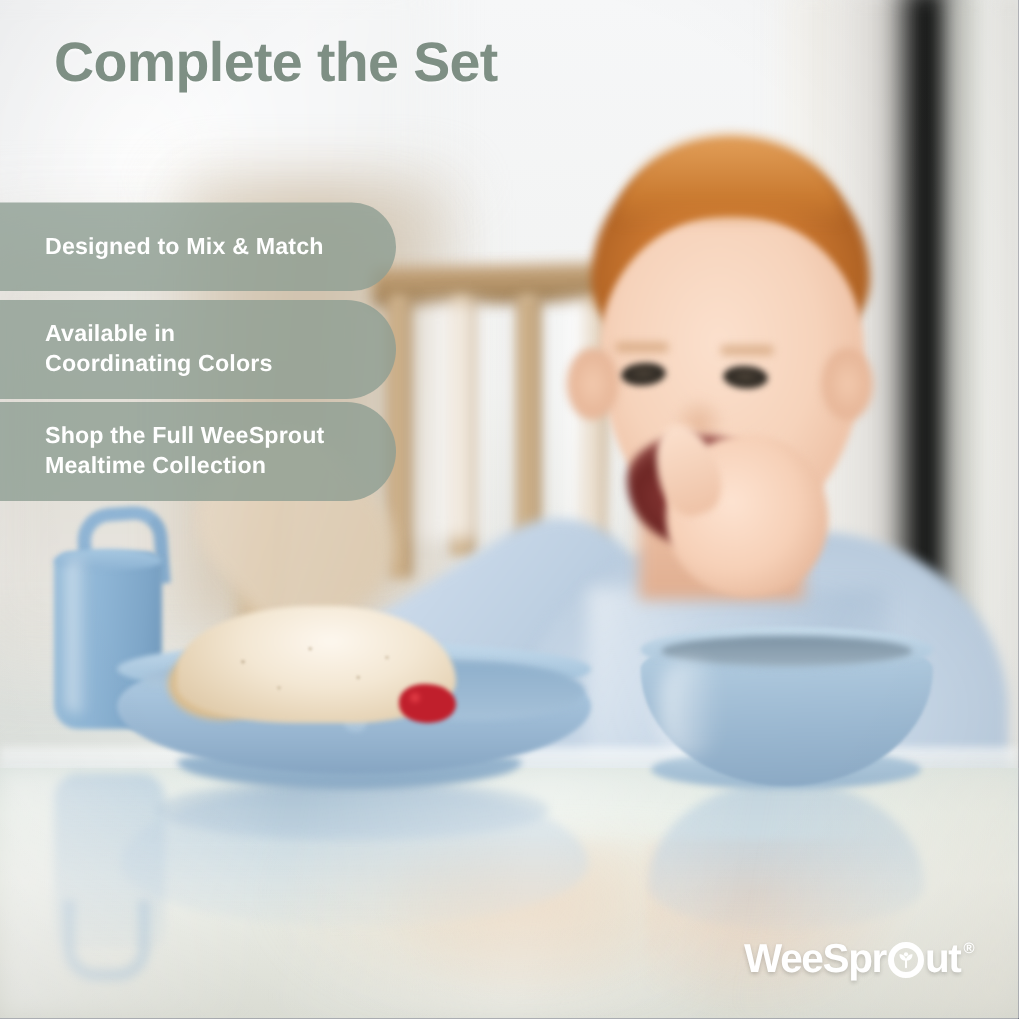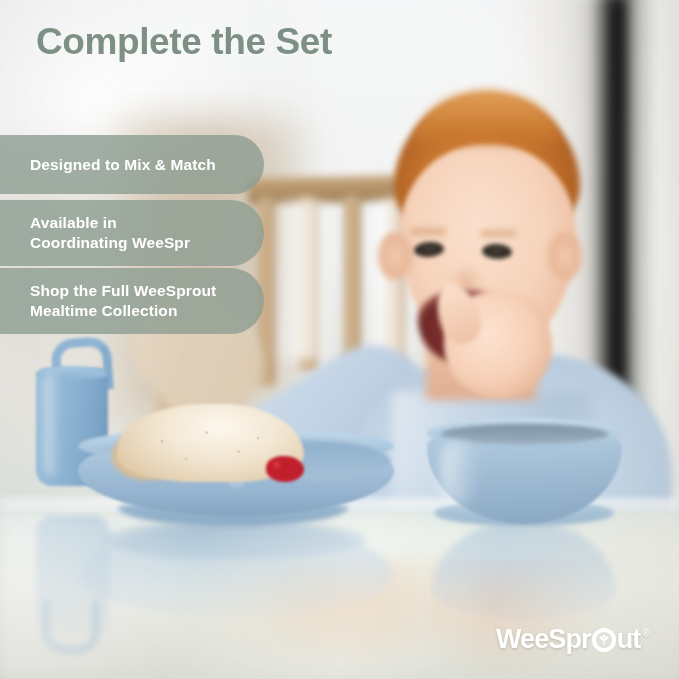--- a/index.html
+++ b/index.html
@@ -485,21 +485,21 @@
     <div class="vignette"></div>
   </div>
 
   <div class="headline">Complete the Set</div>
 
   <div class="pill pill-1">
     <span>Designed to Mix &amp; Match</span>
   </div>
   <div class="pill pill-2">
     <span>Available in
-Coordinating WeeSpr</span>
+Coordinating Colors</span>
   </div>
   <div class="pill pill-3">
     <span>Shop the Full WeeSprout
 Mealtime Collection</span>
   </div>
 
   <div class="logo">
     <div class="logo-text">
       <span>WeeSpr</span>
       <span class="logo-o">

